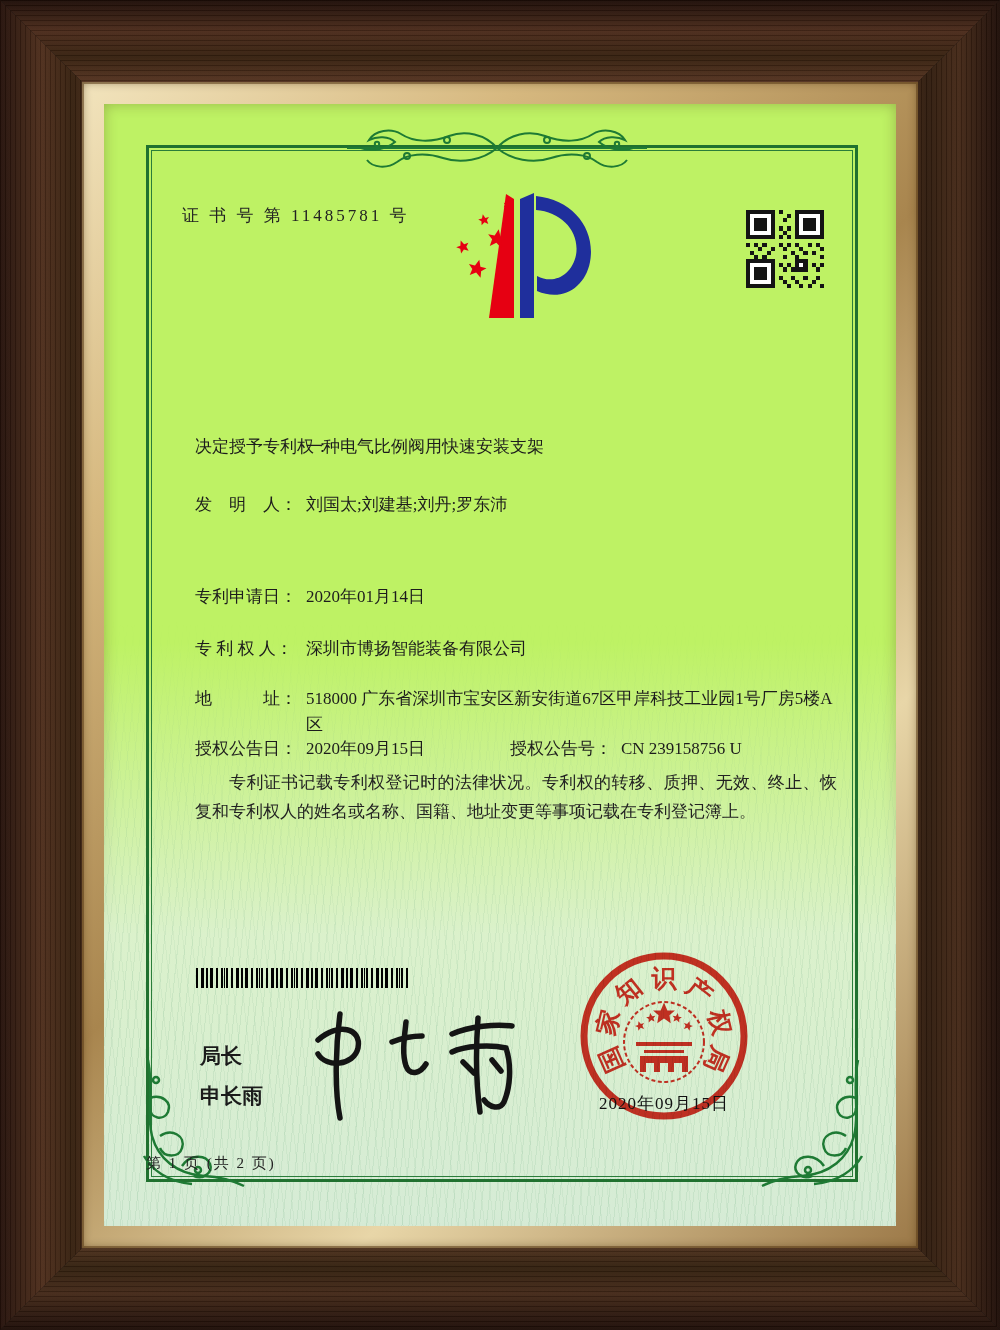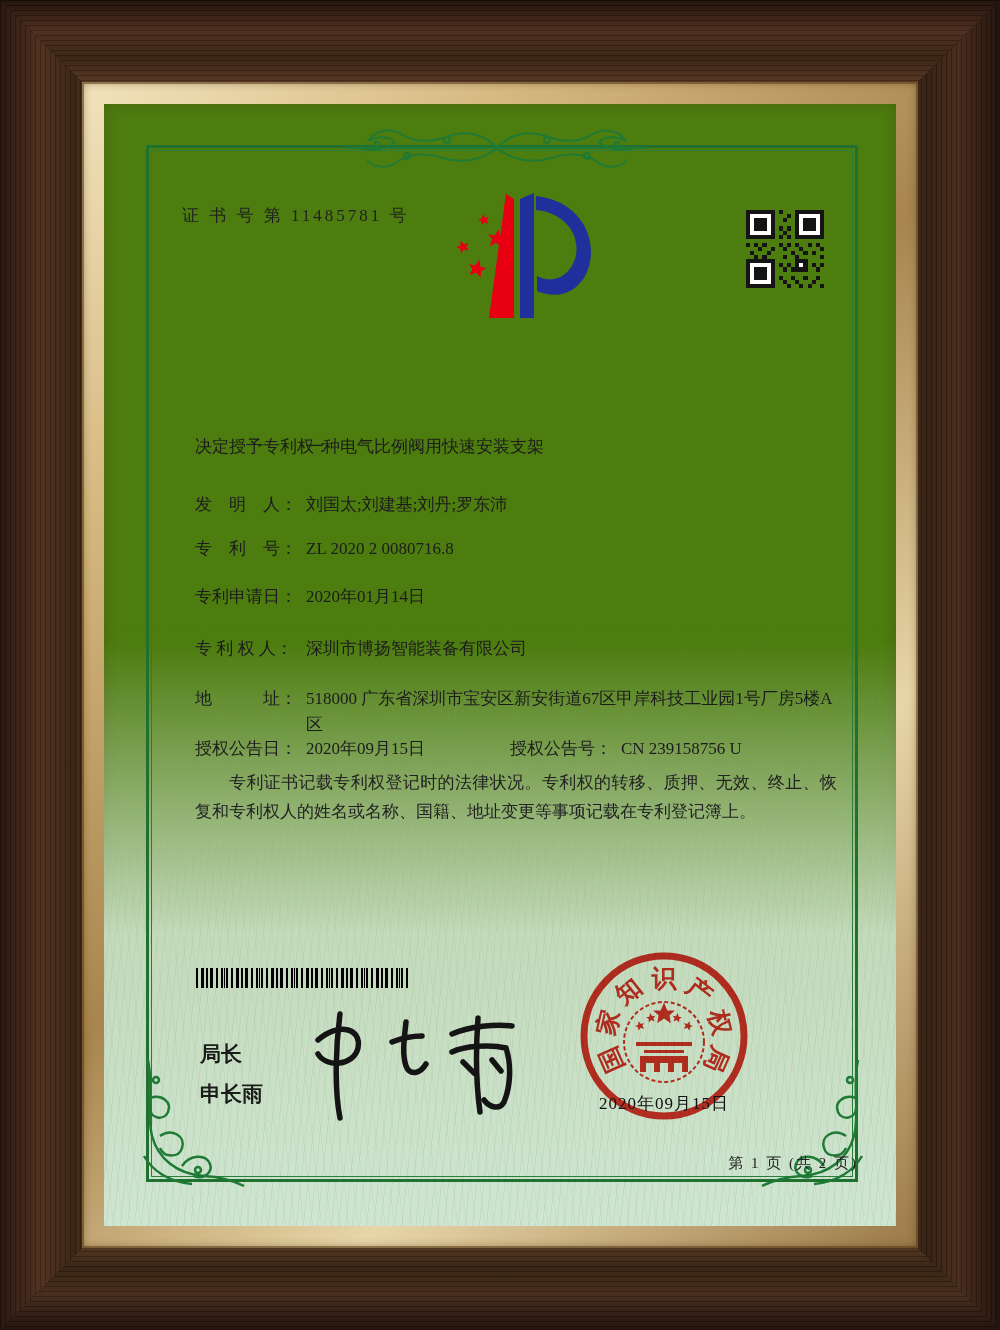--- a/index.html
+++ b/index.html
@@ -20,21 +20,21 @@
     background:repeating-linear-gradient(90deg,rgba(0,0,0,.16) 0 1px,rgba(255,255,255,.03) 1px 5px),
       linear-gradient(90deg,#24110a 0%,#4d2d1b 40%,#36200f 70%,#502f1d 100%);}
   .wood.r{right:0;top:0;width:104px;height:1330px;
     clip-path:polygon(104px 0,104px 1330px,0 1226px,0 104px);
     background:repeating-linear-gradient(90deg,rgba(0,0,0,.16) 0 1px,rgba(255,255,255,.03) 1px 5px),
       linear-gradient(270deg,#1d0d07 0%,#442817 40%,#301c0e 70%,#4c2d1a 100%);}
   .gold{position:absolute;inset:82px;
     background:linear-gradient(135deg,#f2e4bd 0%,#d6b87f 22%,#a8854e 48%,#e8d6a8 72%,#9c7948 100%);
     box-shadow:inset 0 0 0 2px rgba(92,62,26,.55), inset 0 0 10px rgba(60,35,10,.5);}
   
-  .paper{position:absolute;inset:104px;background:#4d7c0f;
+  .paper{position:absolute;inset:104px;background:#bef264;
     box-shadow:inset 0 0 14px rgba(70,45,20,.30);}
   .tint{position:absolute;inset:0;
     background:linear-gradient(180deg,rgba(232,244,234,0) 48%,rgba(226,241,229,.8) 74%,rgba(215,235,220,.95) 100%);}
   .waves{position:absolute;inset:0;
     background:repeating-linear-gradient(96deg,rgba(120,178,138,.16) 0 1px,transparent 1px 7px),
                repeating-linear-gradient(84deg,rgba(120,178,138,.11) 0 1px,transparent 1px 9px);
     -webkit-mask:linear-gradient(180deg,transparent 0 46%,rgba(0,0,0,.55) 62%,#000 82%);
     mask:linear-gradient(180deg,transparent 0 46%,rgba(0,0,0,.55) 62%,#000 82%);}
   .gborder{position:absolute;left:42px;top:41px;right:38px;bottom:44px;border:3px solid #20712f;}
   .gborder::before{content:'';position:absolute;inset:2px;border:1px solid #2a7d3a;}
@@ -51,27 +51,27 @@
   .row .lab{position:absolute;left:0;top:0;white-space:nowrap;}
   .r1{top:330px}.r2{top:388px}.r3{top:432px}.r4{top:480px}.r5{top:532px}.r6{top:582px}.r7{top:632px}
   .lab2{position:absolute;left:315px;top:0;white-space:nowrap;}
   .val2{position:absolute;left:426px;top:0;white-space:nowrap;}
   .paras{position:absolute;left:91px;top:664px;width:642px;font-size:17px;line-height:29px;
     text-align:justify;color:#222;}
   .paras p{margin:0;text-indent:2em;}
   .barcode{position:absolute;left:92px;top:864px;width:212px;height:20px;
     background:repeating-linear-gradient(90deg,#000 0 2px,transparent 2px 5px),
                repeating-linear-gradient(90deg,#000 0 1px,transparent 1px 7px);}
-  .commissioner{position:absolute;left:96px;top:932px;font-family:Liberation Mono, monospace;
+  .commissioner{position:absolute;left:96px;top:932px;font-family:Liberation Sans, sans-serif;
     font-size:21px;font-weight:600;color:#1b1b1b;line-height:40px;}
   .sig{position:absolute;left:196px;top:892px;}
   .seal{position:absolute;left:470px;top:842px;width:180px;height:180px;mix-blend-mode:multiply;opacity:.93;}
   .seal-date{position:absolute;left:470px;top:988px;width:180px;text-align:center;
     font-size:17px;letter-spacing:1px;color:#111;}
-  .footer{position:absolute;left:42px;right:38px;top:1050px;text-align:right;
+  .footer{position:absolute;left:42px;right:38px;top:1050px;text-align:left;
     font-size:15px;letter-spacing:2px;color:#222;}
   .green-stroke{stroke:#1e7a34;fill:none;}
 </style>
 </head>
 <body>
 
 <div class="scene">
   <div class="wood t"></div>
   <div class="wood b"></div>
   <div class="wood l"></div>
@@ -152,24 +152,20 @@
 
 
     <div class="row r1">
       <span class="lab">决定授予专利权：</span>
       <span>一种电气比例阀用快速安装支架</span>
     </div>
     <div class="row r2">
       <span class="lab">发　明　人：</span>
       <span>刘国太;刘建基;刘丹;罗东沛</span>
     </div>
-    <div class="row r3">
-      <span class="lab">专　利　号：</span>
-      <span>ZL 2020 2 0080716.8</span>
-    </div>
     <div class="row r4">
       <span class="lab">专利申请日：</span>
       <span>2020年01月14日</span>
     </div>
     <div class="row r5">
       <span class="lab">专 利 权 人：</span>
       <span>深圳市博扬智能装备有限公司</span>
     </div>
     <div class="row r6">
       <span class="lab">地　　　址：</span>

